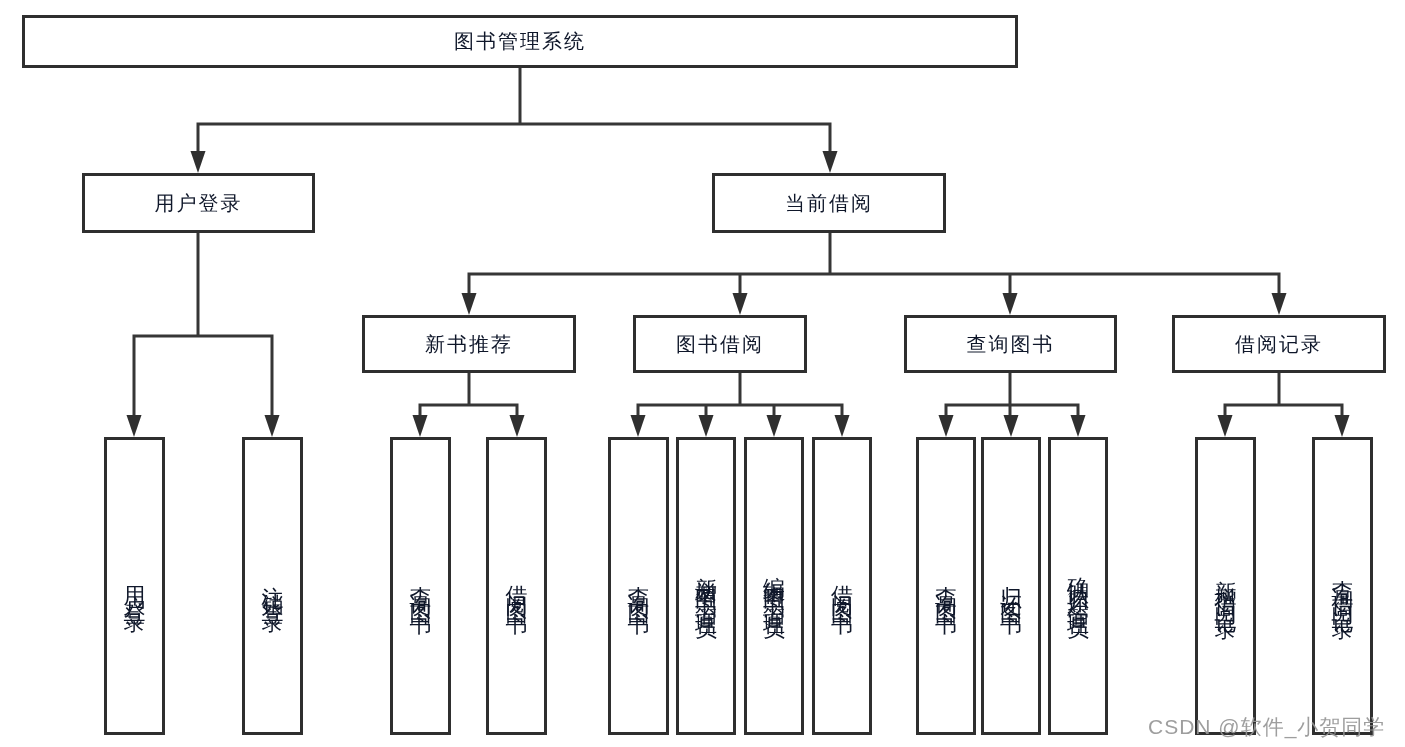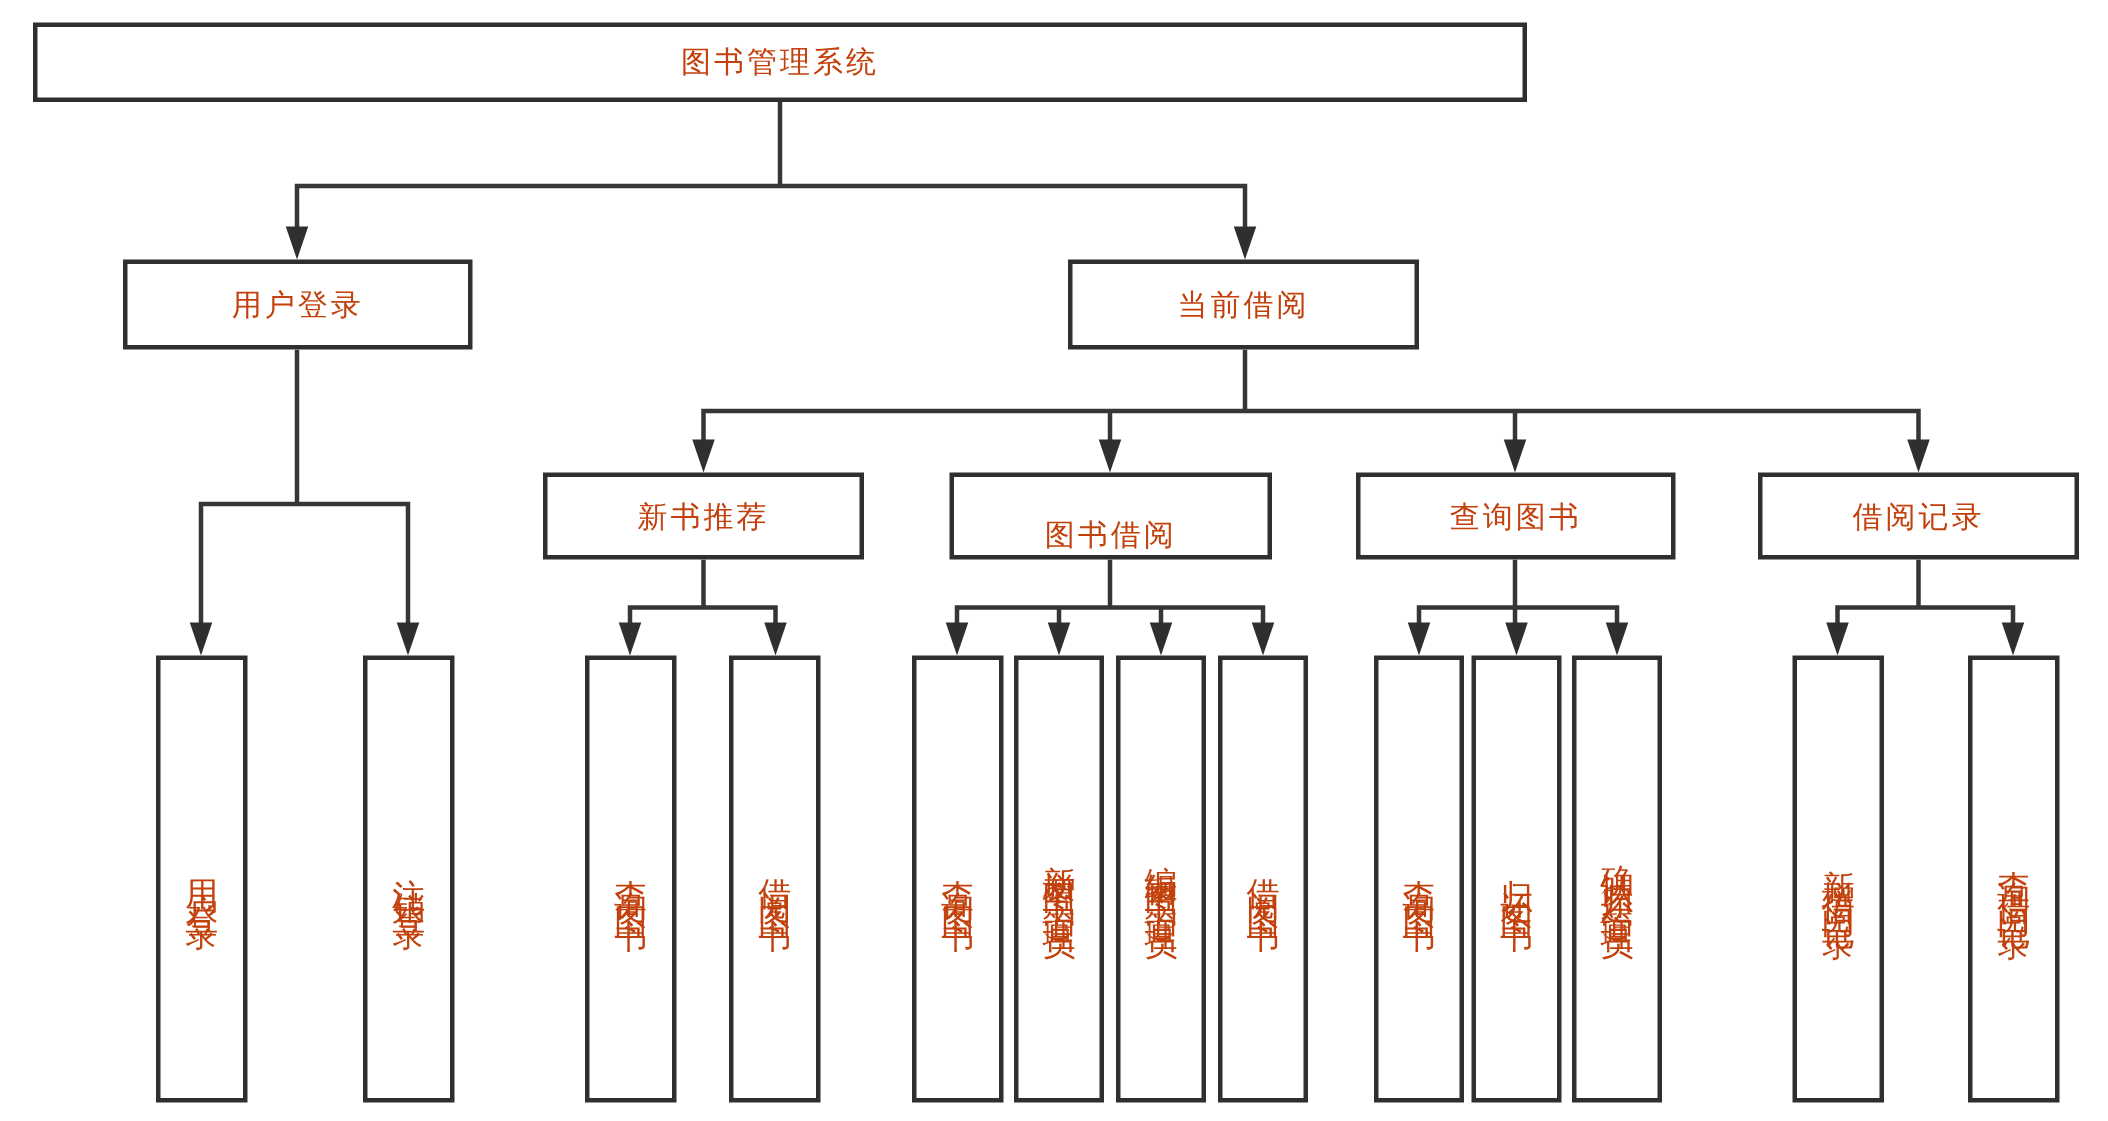--- a/index.html
+++ b/index.html
@@ -20,21 +20,21 @@
     left: 0; top: 0;
     width: 1405px;
     height: 747px;
     z-index: 1;
   }
   .node {
     position: absolute;
     box-sizing: border-box;
     background: #ffffff;
     border: 3px solid #2f2f2f;
-    color: #c2410c;
+    color: #0f172a;
     display: flex;
     align-items: center;
     justify-content: center;
     z-index: 2;
   }
   .node.root { border-width: 3px; }
   .hlabel {
     font-size: 20px;
     letter-spacing: 2px;
     white-space: nowrap;
@@ -122,21 +122,21 @@
   <div class="node" style="left:82px; top:173px; width:233px; height:60px;">
     <span class="hlabel">用户登录</span>
   </div>
   <div class="node" style="left:712px; top:173px; width:234px; height:60px;">
     <span class="hlabel">当前借阅</span>
   </div>
 
   <div class="node" style="left:362px; top:315px; width:214px; height:58px;">
     <span class="hlabel">新书推荐</span>
   </div>
-  <div class="node" style="left:633px; top:315px; width:215px; height:58px;align-items:flex-end;">
+  <div class="node" style="left:633px; top:315px; width:174px; height:58px;">
     <span class="hlabel">图书借阅</span>
   </div>
   <div class="node" style="left:904px; top:315px; width:213px; height:58px;">
     <span class="hlabel">查询图书</span>
   </div>
   <div class="node" style="left:1172px; top:315px; width:214px; height:58px;">
     <span class="hlabel">借阅记录</span>
   </div>
 
   <div class="node vbox" style="left:104px; top:437px; width:61px; height:298px;">
@@ -176,14 +176,15 @@
     <span class="vlabel" style="letter-spacing:6px;">确认归还（管理员）</span>
   </div>
 
   <div class="node vbox" style="left:1195px; top:437px; width:61px; height:298px;">
     <span class="vlabel" style="letter-spacing:8px;">新增借阅记录</span>
   </div>
   <div class="node vbox" style="left:1312px; top:437px; width:61px; height:298px;">
     <span class="vlabel" style="letter-spacing:8px;">查询借阅记录</span>
   </div>
 
+  <div class="watermark">CSDN @软件_小贺同学</div>
 
 </div>
 
 </body></html>

